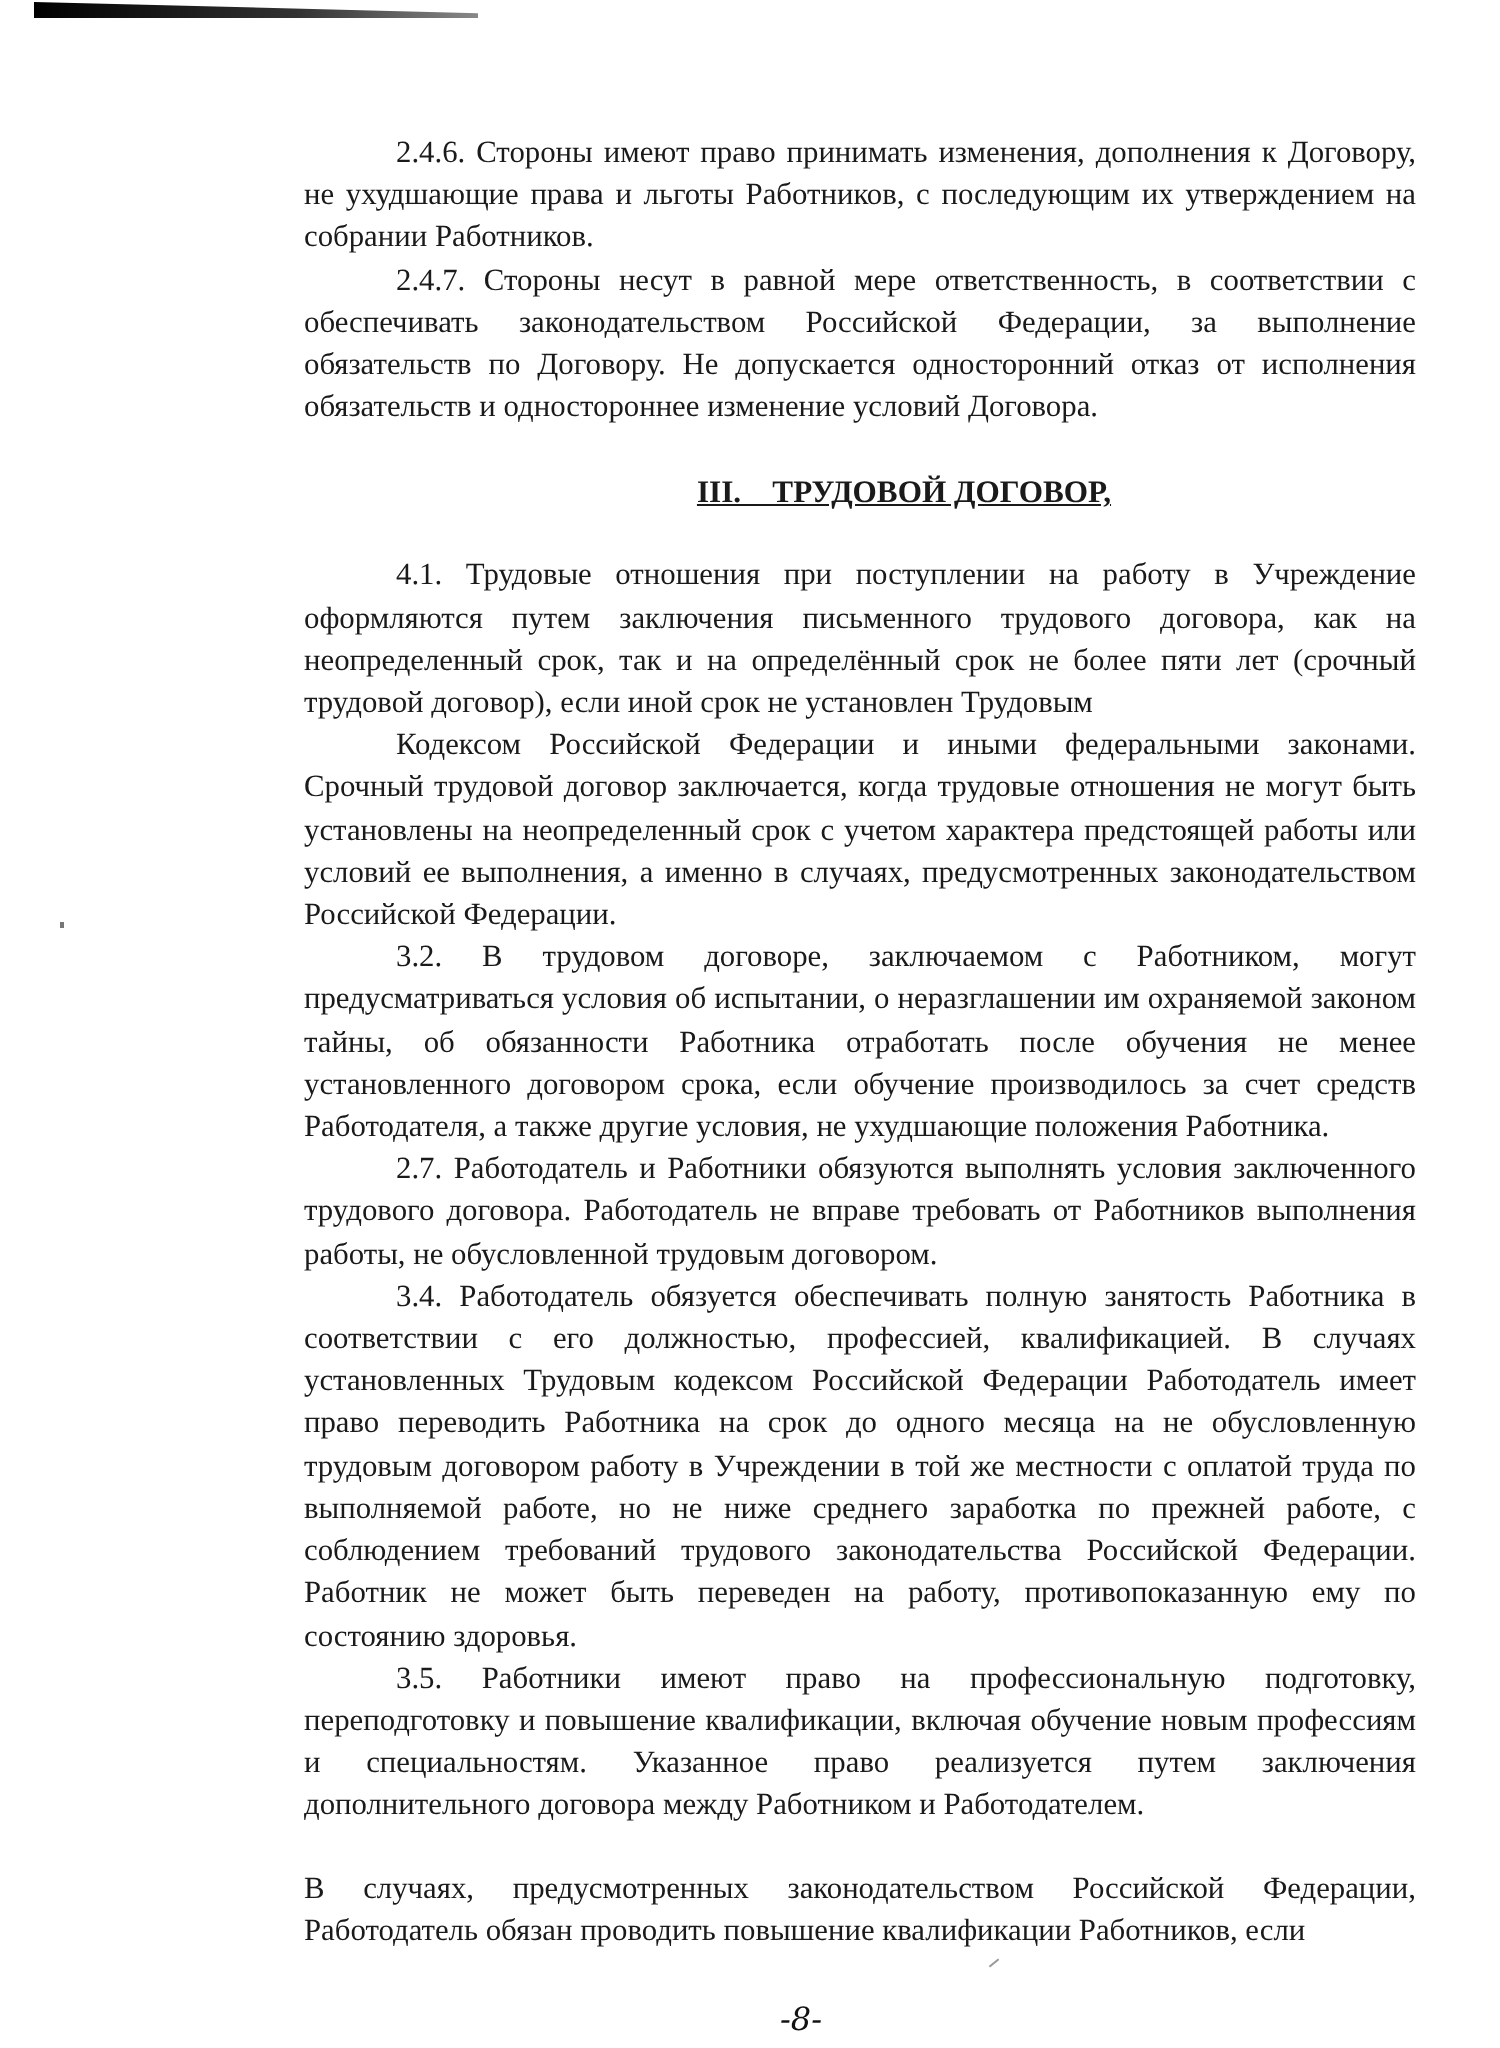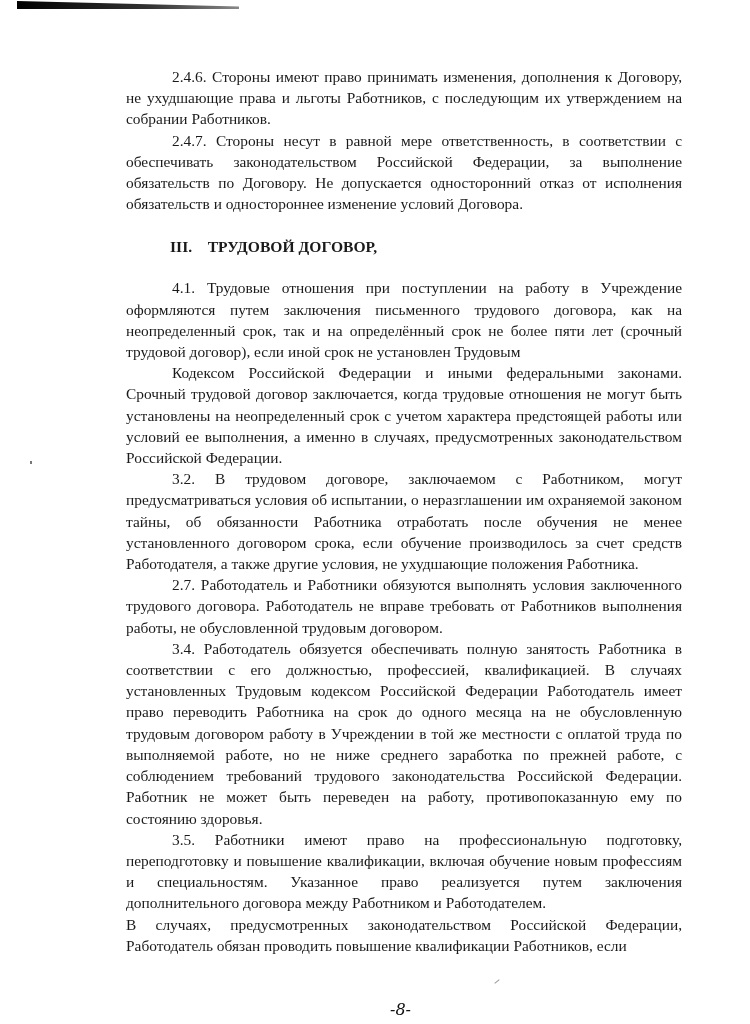--- a/index.html
+++ b/index.html
@@ -3,32 +3,32 @@
   <meta charset="utf-8">
   <style>
     html, body { margin: 0; padding: 0; background: #ffffff; }
     body { width: 750px; height: 1024px; position: relative; overflow: hidden; }
     .scan-edge {
       position: absolute; left: 17px; top: 1px; width: 222px; height: 8px;
       background: linear-gradient(to right, #000 0%, #111 20%, #333 60%, #888 100%);
       clip-path: polygon(0 0, 100% 70%, 100% 100%, 0 100%);
     }
     .page {
-      position: absolute; left: 126px; top: 66px; width: 556px;
+      position: absolute; left: 152px; top: 66px; width: 556px;
       font-family: "Liberation Serif", "DejaVu Serif", serif;
       font-size: 15.4px; line-height: 21.2px; color: #1a1a1a;
       text-align: justify;
     }
     .para { margin: 0; text-indent: 46px; }
-    .para.noindent { text-indent: 0; }
+    .para.noindent { text-indent: 0; margin-top: 20px; }
     .heading {
       font-weight: bold; text-align: center; margin: 22px 0 20px 0;
       line-height: 21px; font-size: 15.6px; padding-left: 44px;
     }
-    .heading div { text-align: left; }
+    .heading div { text-align: center; text-decoration: underline; }
     .page-num {
       position: absolute; left: 390px; top: 1000px;
       font-family: "DejaVu Serif", serif; font-style: italic; font-size: 16px; color: #111;
     }
     .mark { position: absolute; left: 30px; top: 461px; width: 2px; height: 3px; background: #777; }
     .stroke { position: absolute; left: 494px; top: 981px; width: 6px; height: 1px; background: #999; transform: rotate(-40deg); }
   </style>
 </head>
 <body>
 

